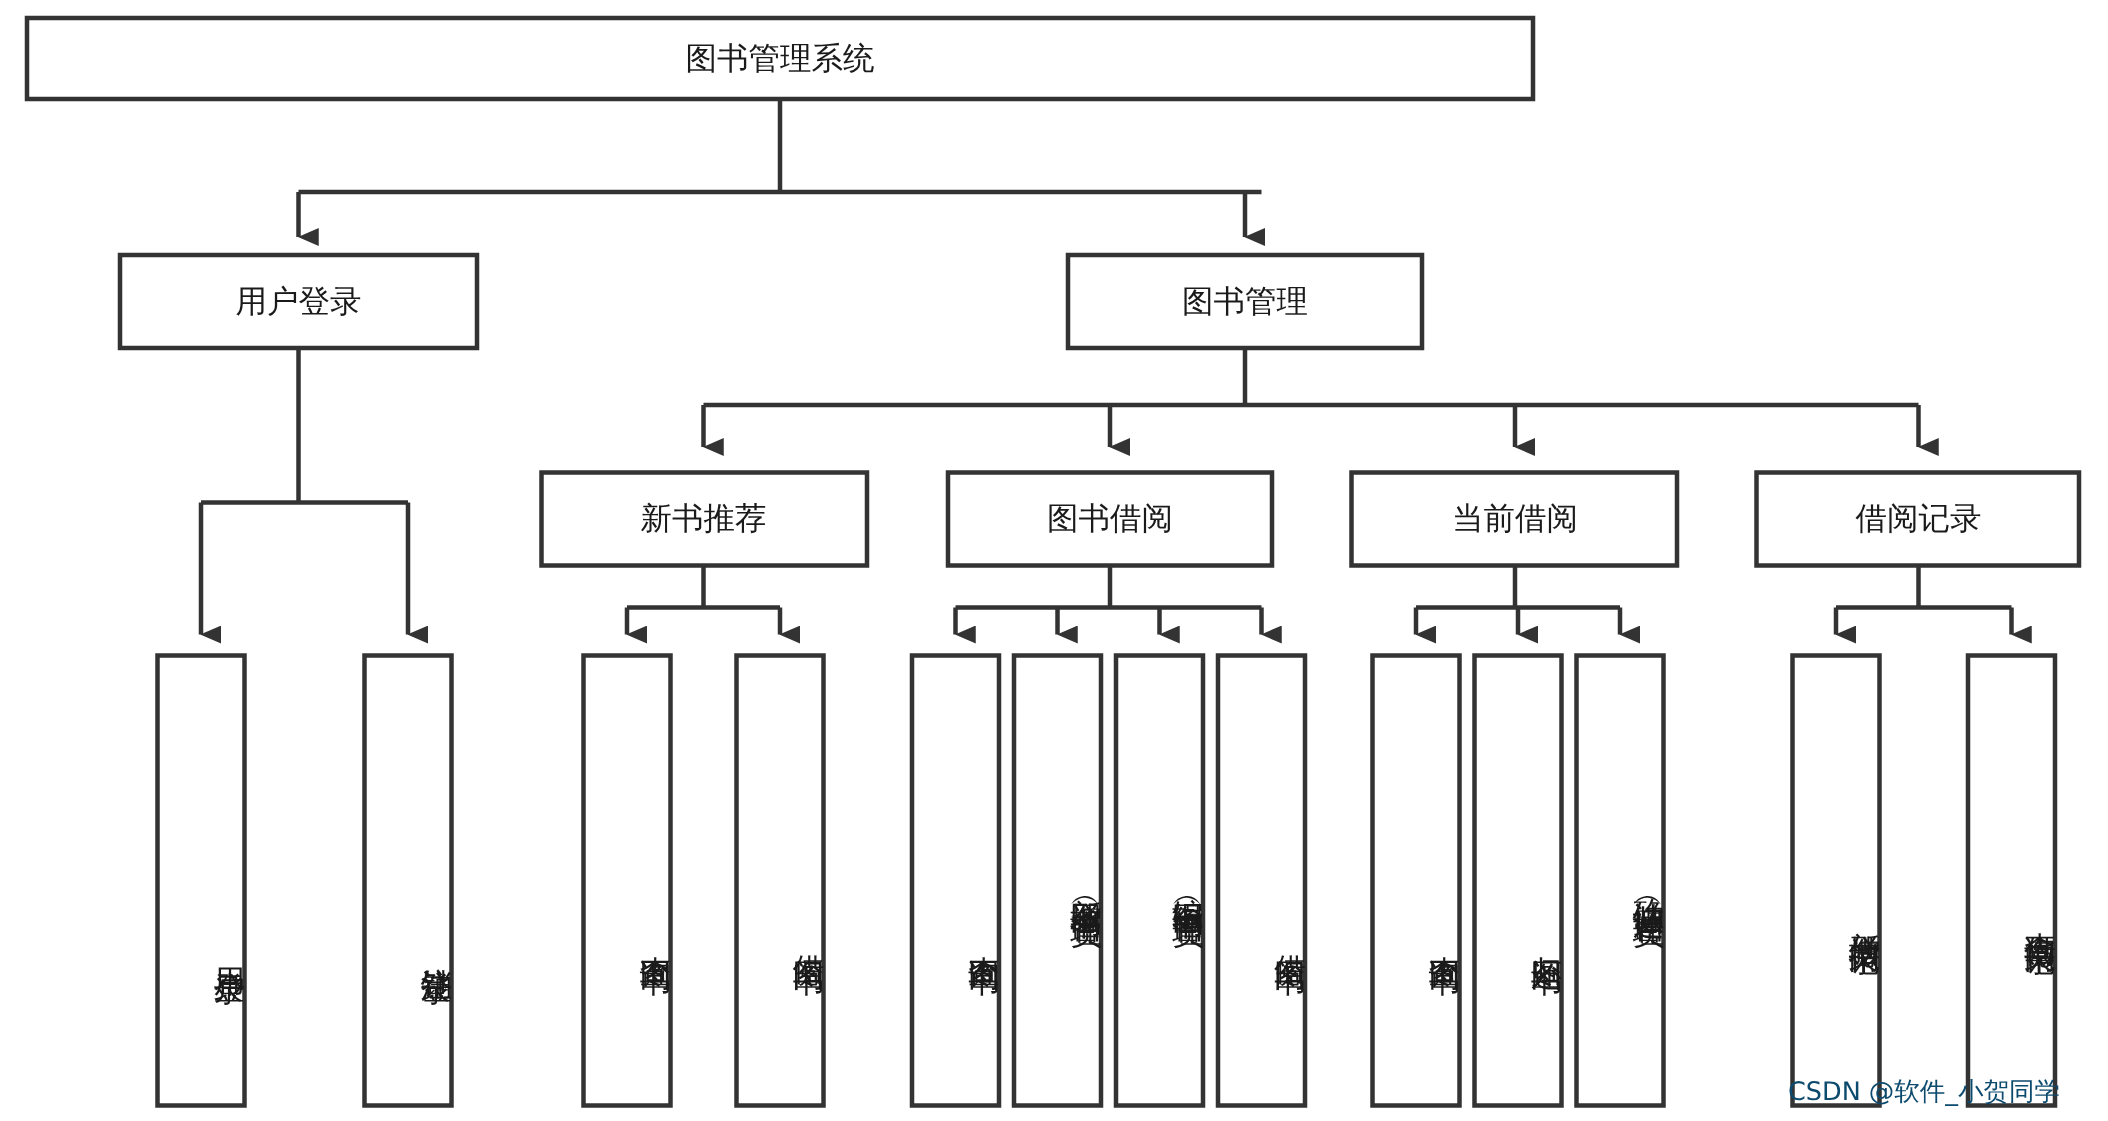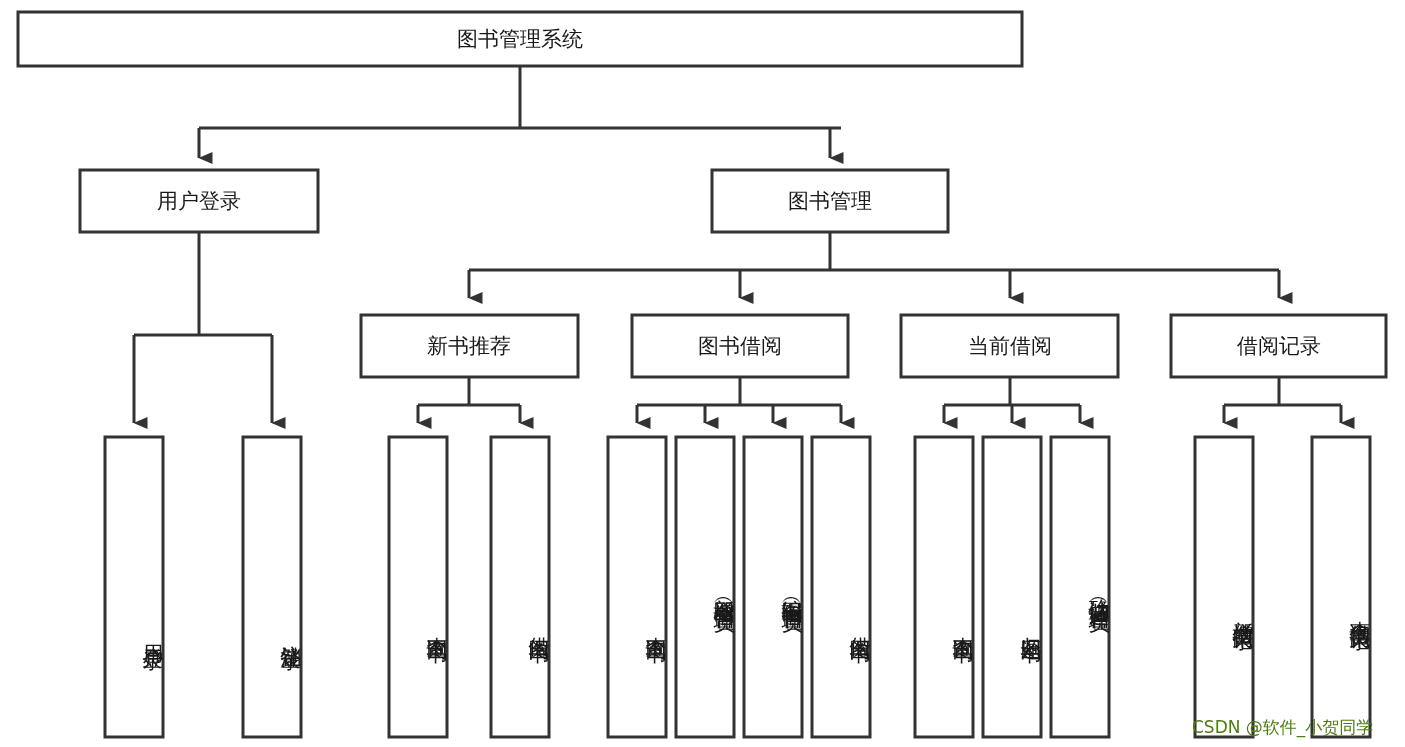--- a/index.html
+++ b/index.html
@@ -61,21 +61,21 @@
     justify-content: center;
     white-space: nowrap;
     pointer-events: none;
   }
   .watermark {
     position: absolute;
     left: 1192px;
     top: 716px;
     font-family: "DejaVu Sans", "Liberation Sans", sans-serif;
     font-size: 17px;
-    color: #4d7c0f;
+    color: #0c4a6e;
     white-space: nowrap;
   }
 </style>
 </head>
 <body>
 
 <div id="diagram-root">
 
   <svg id="diagram-svg" viewBox="0 0 1405 747" xmlns="http://www.w3.org/2000/svg">
     <defs>

